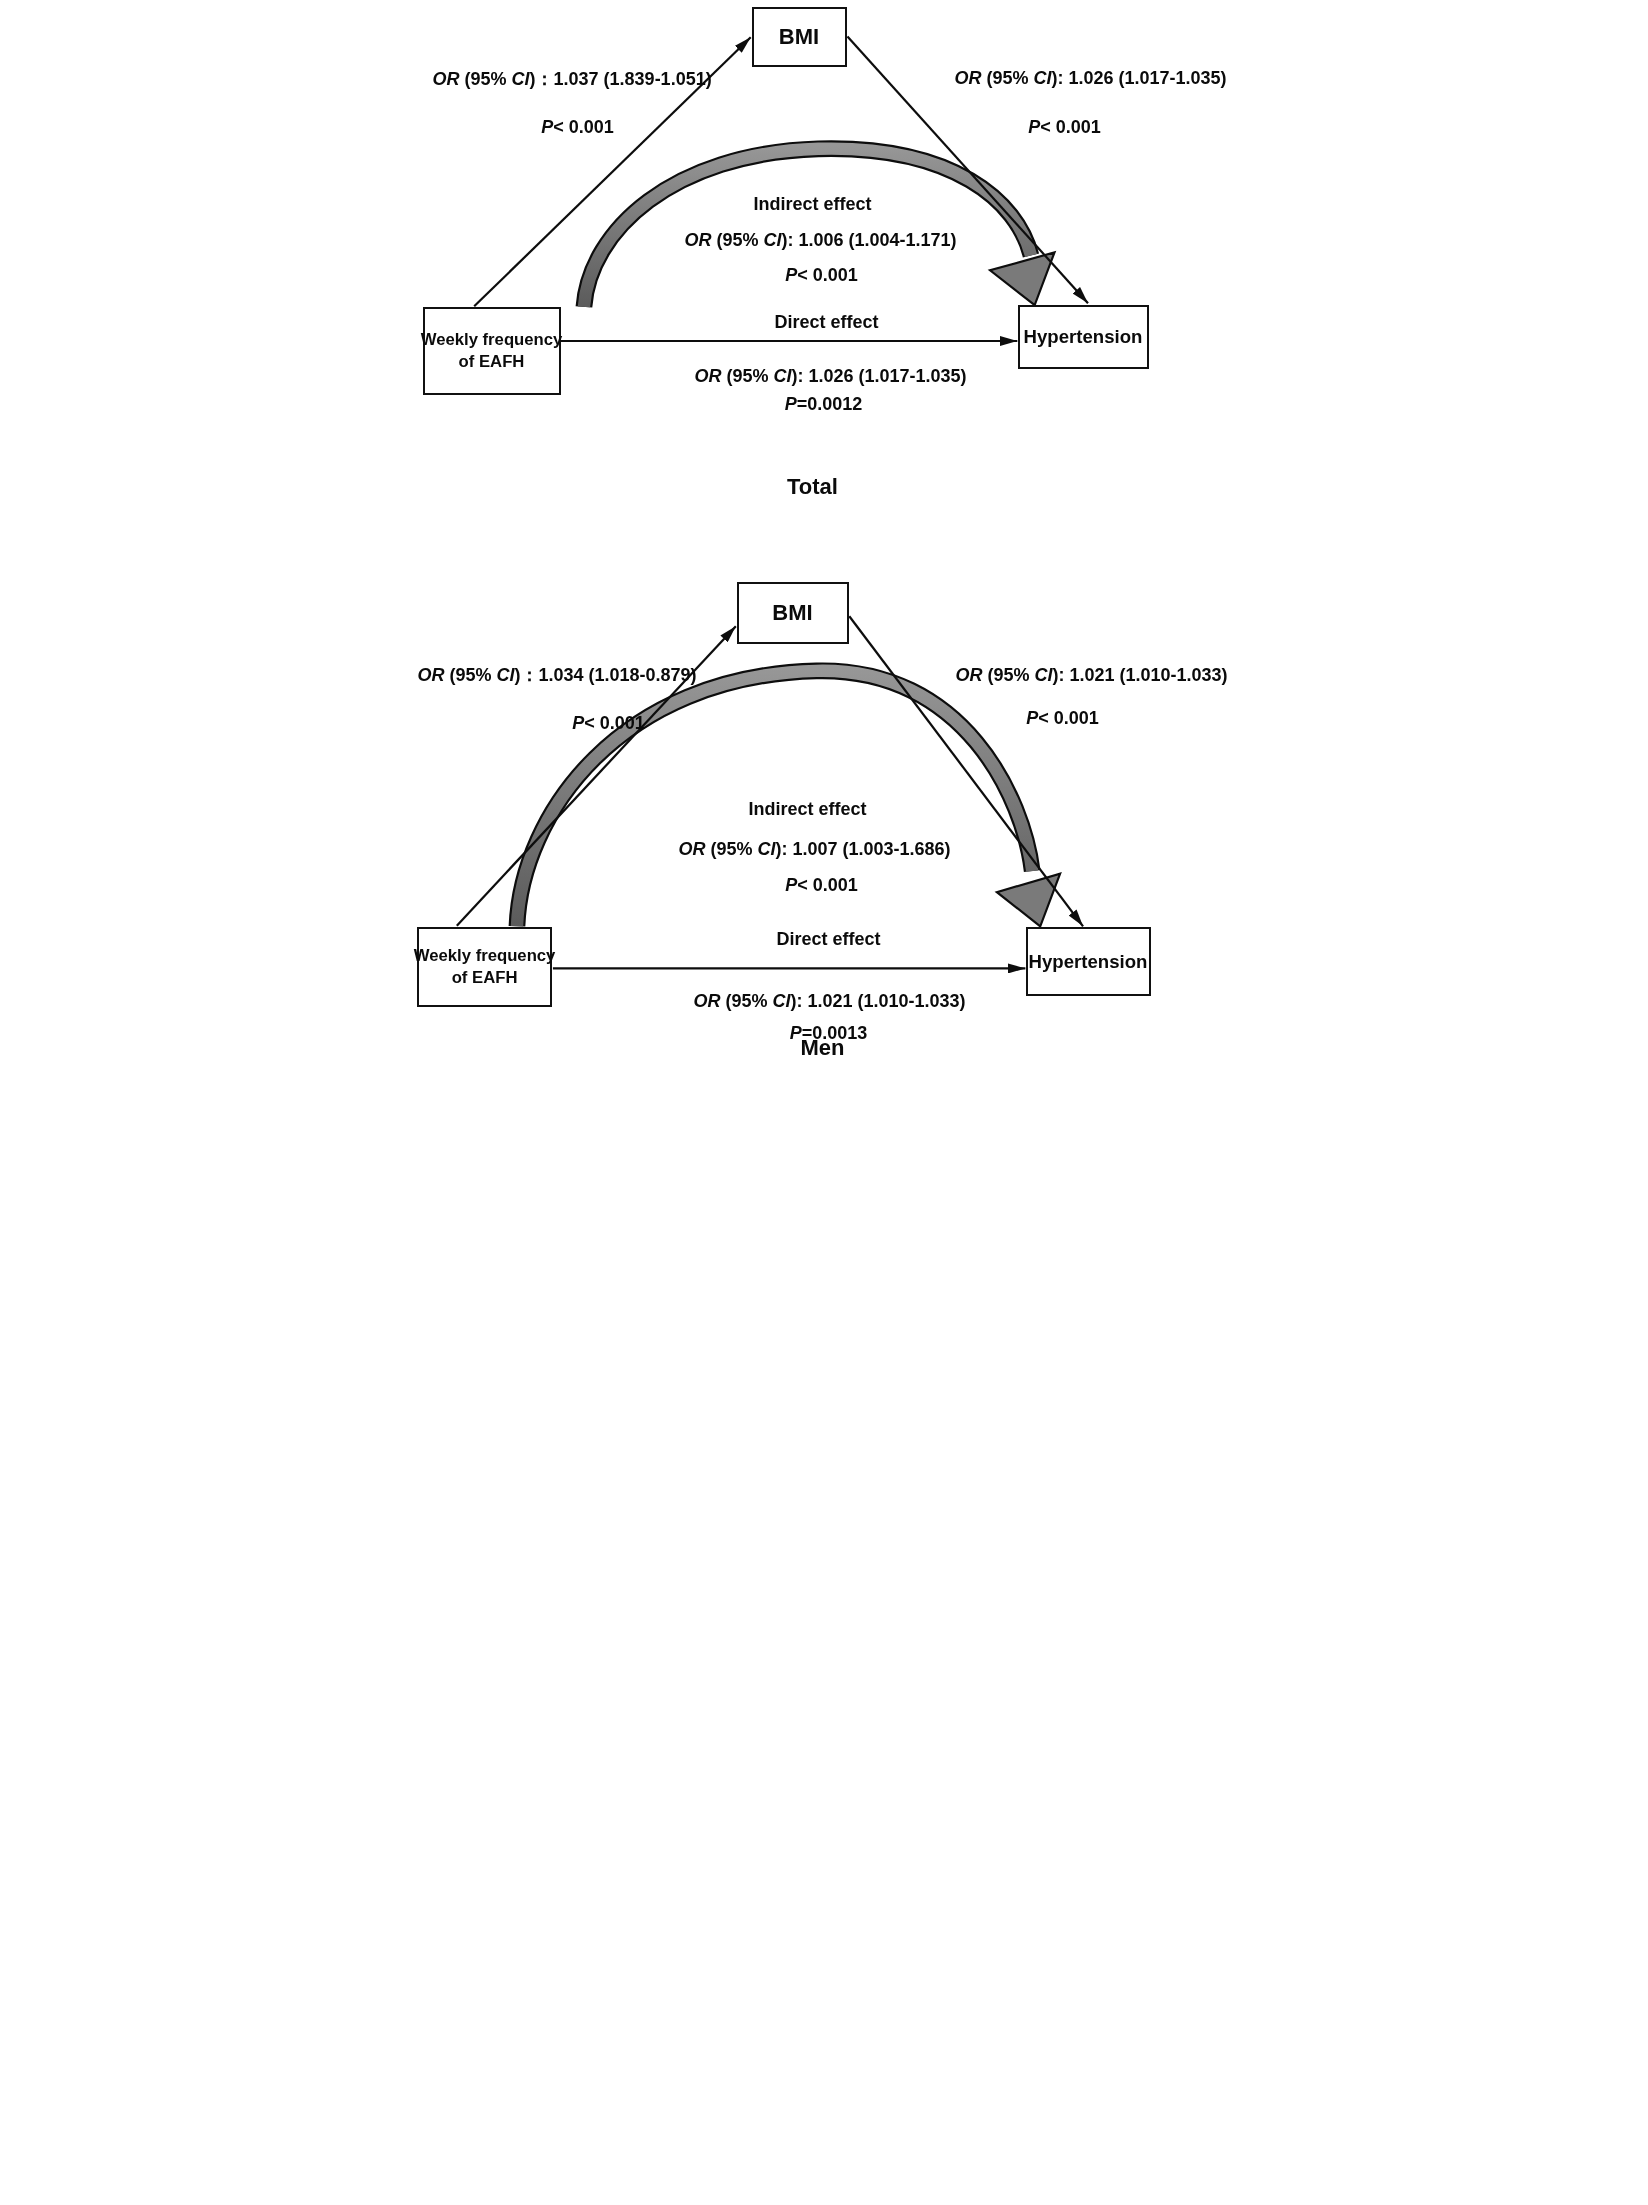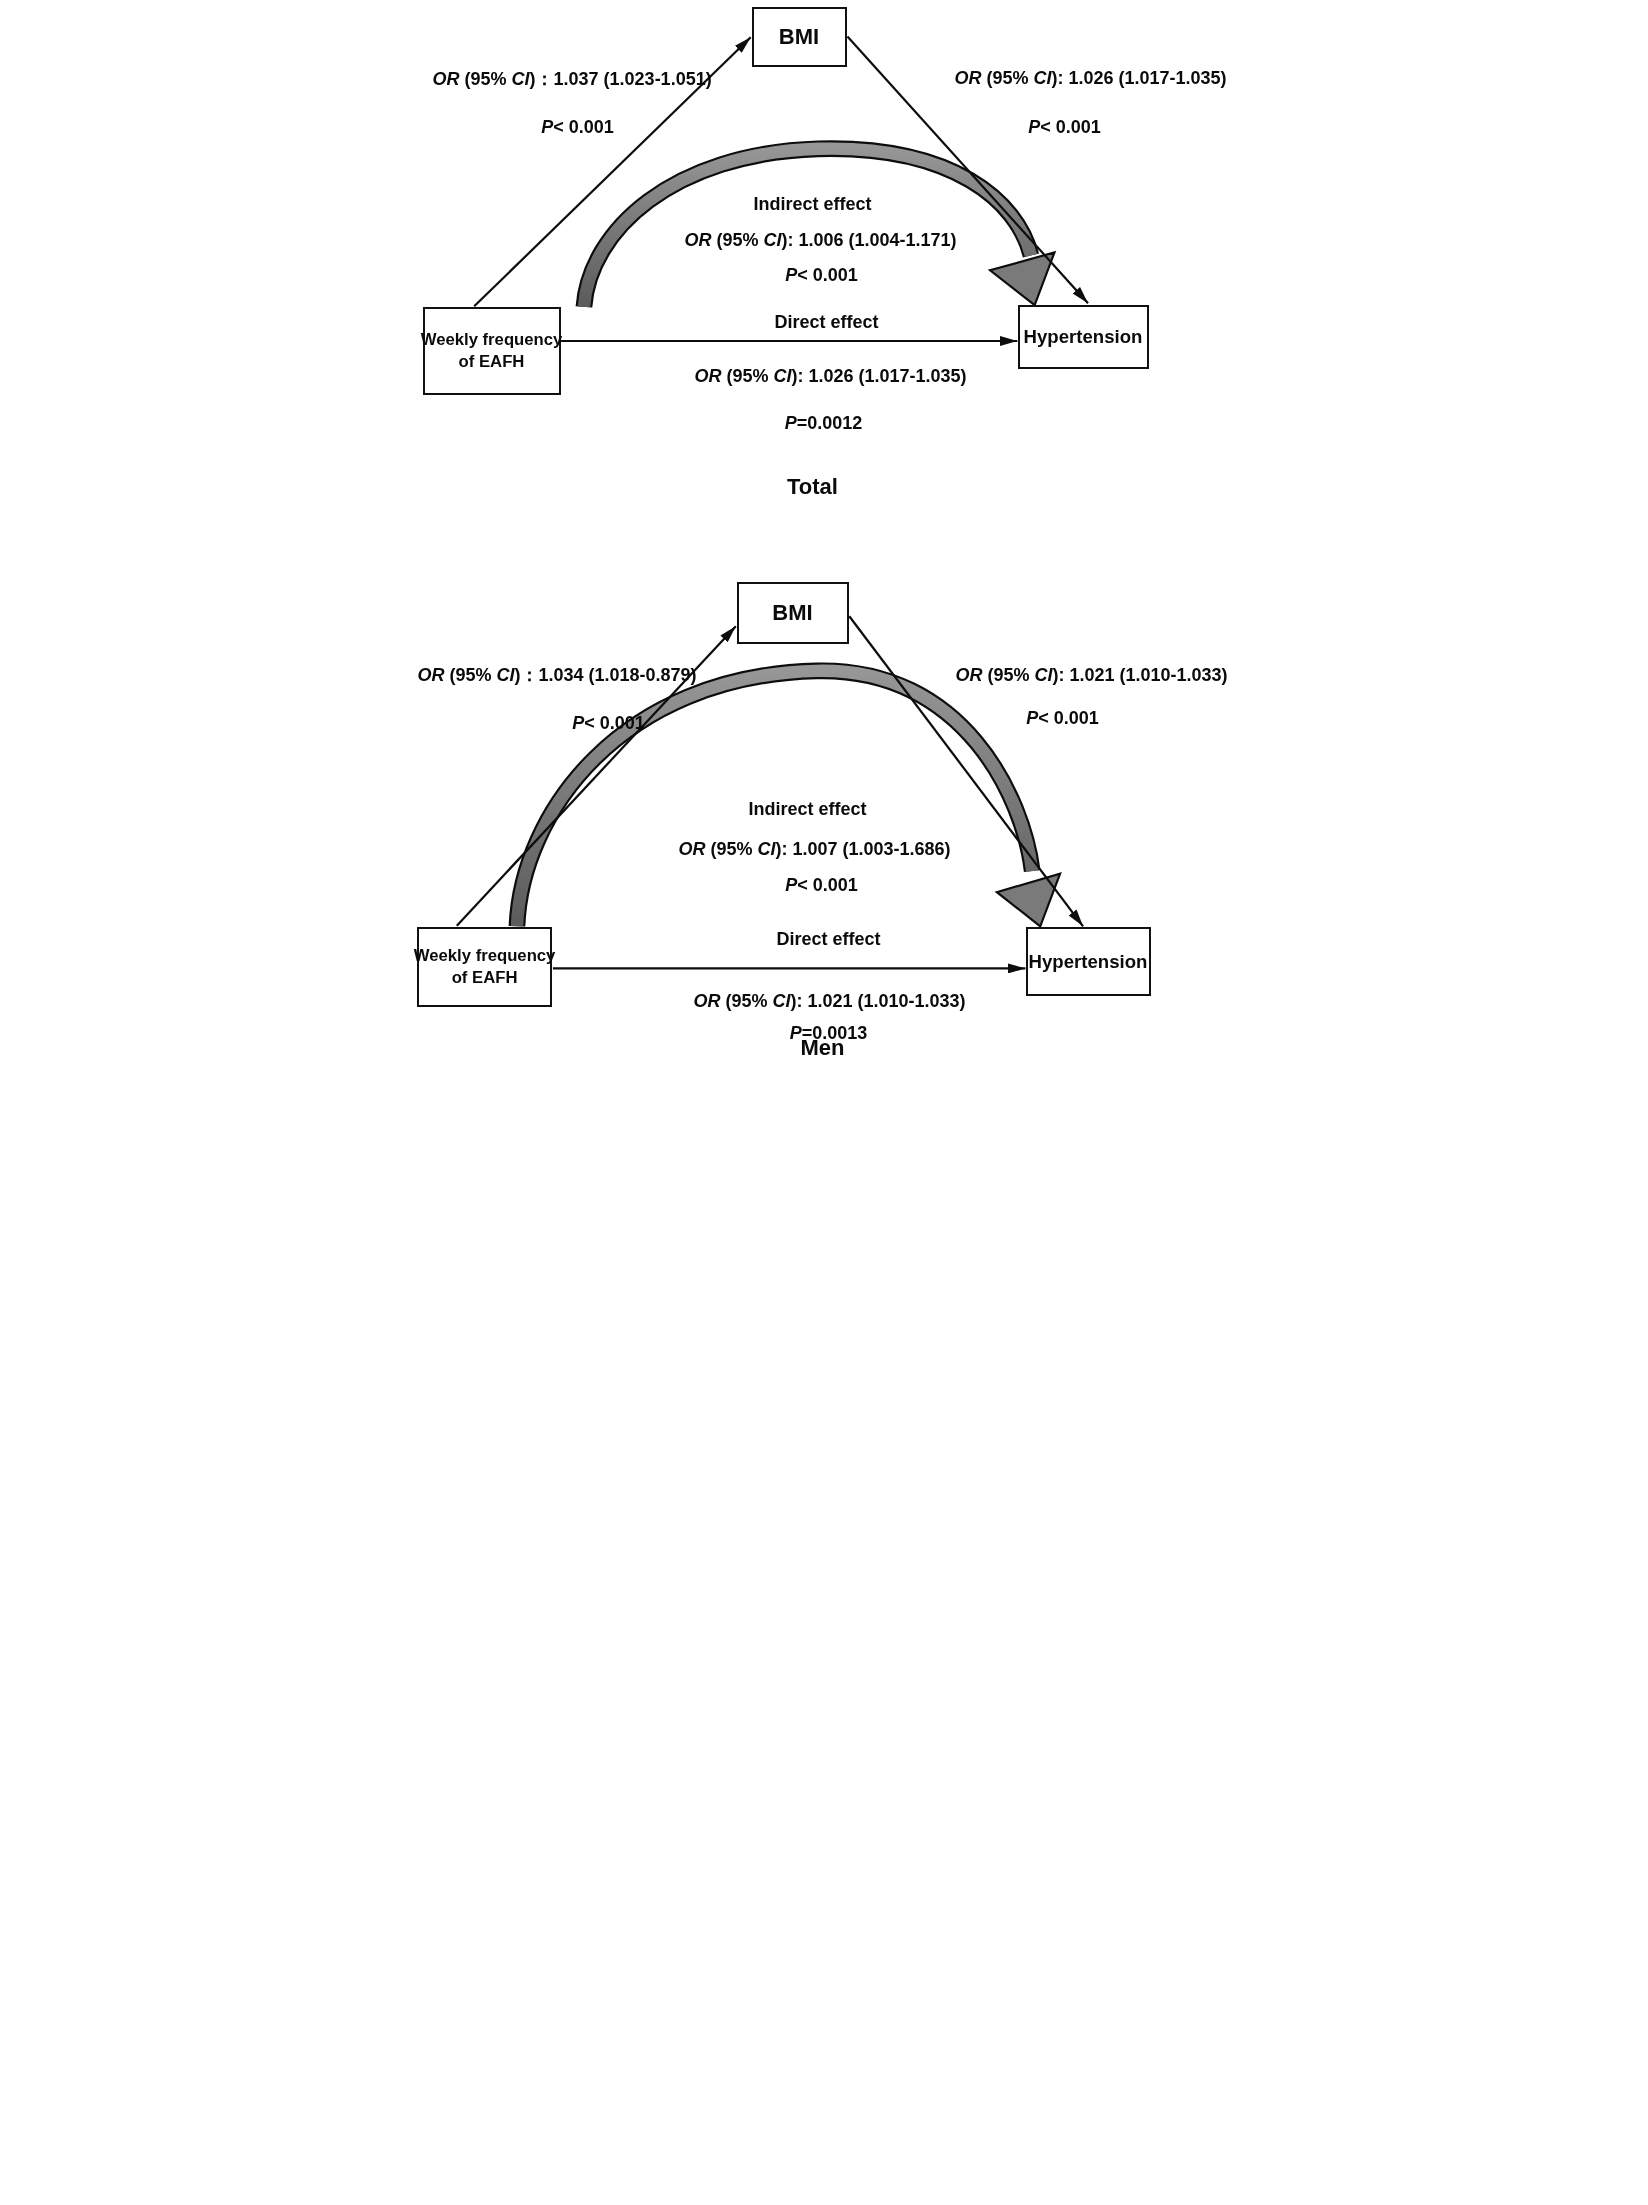--- a/index.html
+++ b/index.html
@@ -48,21 +48,21 @@
   
   .a1or{left:5.6px;top:69px;width:310px;}
   .a1p{left:73px;top:117px;width:186px;}
   .b1or{left:524px;top:68px;width:310px;}
   .b1p{left:560px;top:117px;width:186px;}
   .i1t{left:308px;top:194px;width:186px;}
   .i1or{left:254px;top:230px;width:310px;}
   .i1p{left:317px;top:265px;width:186px;}
   .d1t{left:322px;top:312px;width:186px;}
   .d1or{left:264px;top:366px;width:310px;}
-  .d1p{left:319px;top:413px;width:186px;}
+  .d1p{left:319px;top:394px;width:186px;}
   .cap1{left:339px;top:451px;width:124px;margin-top:22px;}
   
   .a2or{left:0px;top:665px;width:291px;}
   .a2p{left:104px;top:713px;width:186px;}
   .b2or{left:525px;top:665px;width:310px;}
   .b2p{left:558px;top:708px;width:186px;}
   .i2t{left:303px;top:799px;width:186px;}
   .i2or{left:248px;top:839px;width:310px;}
   .i2p{left:317px;top:875px;width:186px;}
   .d2t{left:324px;top:929px;width:186px;}
@@ -116,21 +116,21 @@
   </div>
   <div class="node weekly1">
     <span>Weekly frequency</span>
     <span>of EAFH</span>
   </div>
   <div class="node hyp1">
     <span>Hypertension</span>
   </div>
 
   <div class="lbl a1or">
-    <span class="it">OR</span><span> (95% </span><span class="it">CI</span><span>)</span><span>：</span><span>1.037 (1.023-1.051)</span>
+    <span class="it">OR</span><span> (95% </span><span class="it">CI</span><span>)</span><span>：</span><span>1.037 (1.839-1.051)</span>
   </div>
   <div class="lbl a1p">
     <span class="it">P</span><span>&lt; 0.001</span>
   </div>
 
   <div class="lbl b1or">
     <span class="it">OR</span><span> (95% </span><span class="it">CI</span><span>)</span><span>: </span><span>1.026 (1.017-1.035)</span>
   </div>
   <div class="lbl b1p">
     <span class="it">P</span><span>&lt; 0.001</span>

